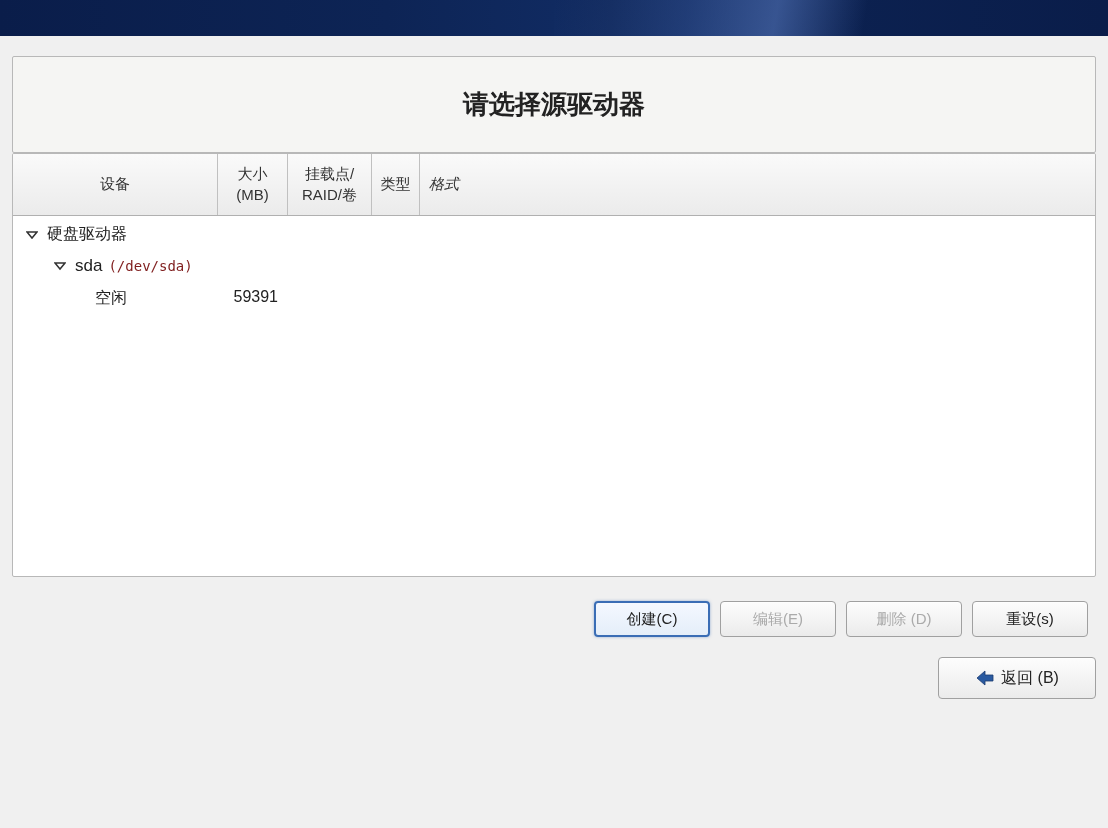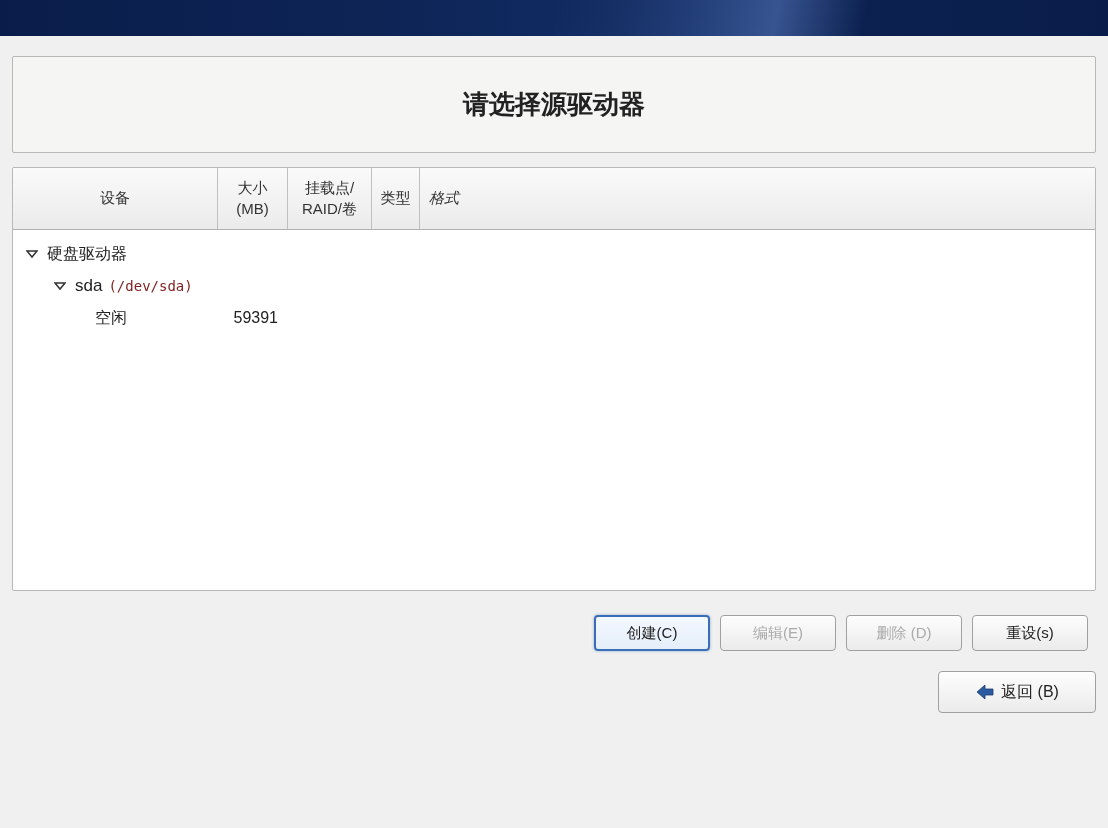--- a/index.html
+++ b/index.html
@@ -32,21 +32,21 @@
     }
     .main-container {
       padding: 20px 12px 8px 12px;
     }
     .title-panel {
       background: #f5f5f3;
       border: 1px solid #b8b8b8;
       border-radius: 2px;
       padding: 30px 8px;
       text-align: center;
-      margin-bottom: 14px;
+      margin-bottom: 0;
     }
     .title-text {
       font-size: 26px;
       font-weight: bold;
       color: #222;
     }
     .table-panel {
       background: #fff;
       border: 1px solid #b8b8b8;
       border-radius: 2px;
@@ -76,21 +76,21 @@
     .th-mount { width: 84px; }
     .th-type { width: 48px; }
     .th-format { width: 48px; border-right: none; font-style: italic; }
     .tree-body {
       padding-top: 8px;
       font-size: 16px;
       color: #222;
     }
     .tree-row {
       display: flex;
-      align-items: center;
+      align-items: flex-start;
       height: 32px;
       padding-left: 12px;
     }
     .expander {
       width: 14px;
       height: 14px;
       display: inline-flex;
       align-items: center;
       justify-content: center;
       margin-right: 8px;

